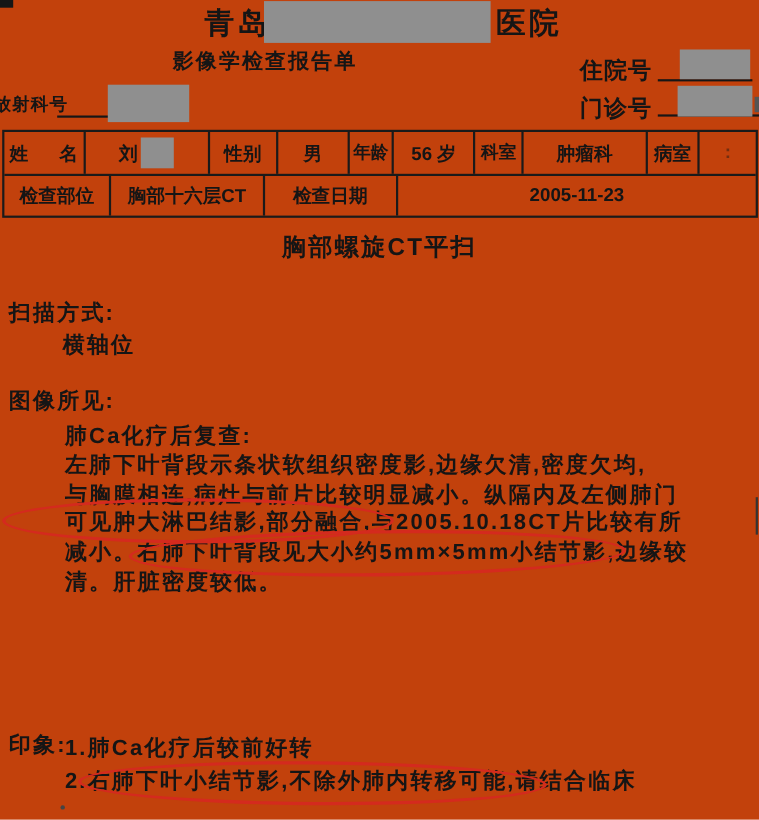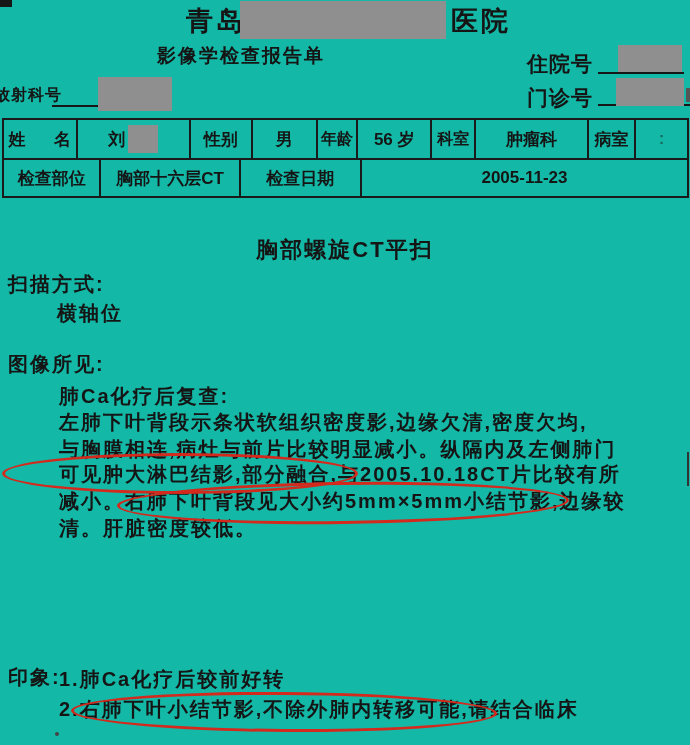--- a/index.html
+++ b/index.html
@@ -1,19 +1,19 @@
 <!DOCTYPE html>
 <html><head>
 <meta charset="utf-8">
 <style>
   html,body{margin:0;padding:0;}
   .page{
     position:relative;
     width:690px;height:745px;
-    background:#14b8a6;
+    background:#c2410c;
     overflow:hidden;
     font-family:"Liberation Sans","DejaVu Sans",sans-serif;
     color:#151515;
   }
   .abs{position:absolute;}
   
   .corner-mark{left:0;top:0;width:12px;height:7px;background:#161616;}
   .hosp-prefix{left:186px;top:3px;font-size:27px;font-weight:700;letter-spacing:3px;}
   .hosp-suffix{left:451px;top:3px;font-size:27px;font-weight:700;letter-spacing:3px;}
   .redact{background:#8f8f8f;}
@@ -37,21 +37,21 @@
   .trow2{height:36px;}
   .tcell{
     box-sizing:border-box;border-right:2px solid #1a1a1a;
     display:flex;align-items:center;justify-content:center;
     font-size:17px;font-weight:700;white-space:pre;overflow:hidden;
   }
   .tcell:last-child{border-right:none;}
   .faint{opacity:.45;}
   .redact-name{display:inline-block;width:30px;height:28px;background:#8f8f8f;margin-left:3px;vertical-align:middle;}
   
-  .section-title{left:0;top:210px;width:690px;text-align:center;font-size:22px;font-weight:700;letter-spacing:2px;margin-top:25px;}
+  .section-title{left:0;top:210px;width:690px;text-align:center;font-size:22px;font-weight:700;letter-spacing:2px;}
   .h-label{font-size:20px;font-weight:700;letter-spacing:2px;}
   .scan-method-label{left:8px;top:271px;}
   .scan-method-value{left:57px;top:300px;font-size:20px;font-weight:600;letter-spacing:2px;}
   .findings-label{left:8px;top:351px;}
   .bodyline{left:59px;font-size:20px;font-weight:600;letter-spacing:2px;white-space:pre;}
   .fl0{top:383px;}
   .fl1{top:409px;}
   .fl2{top:436px;}
   .fl3{top:461px;}
   .fl4{top:488px;text-align:right;}

